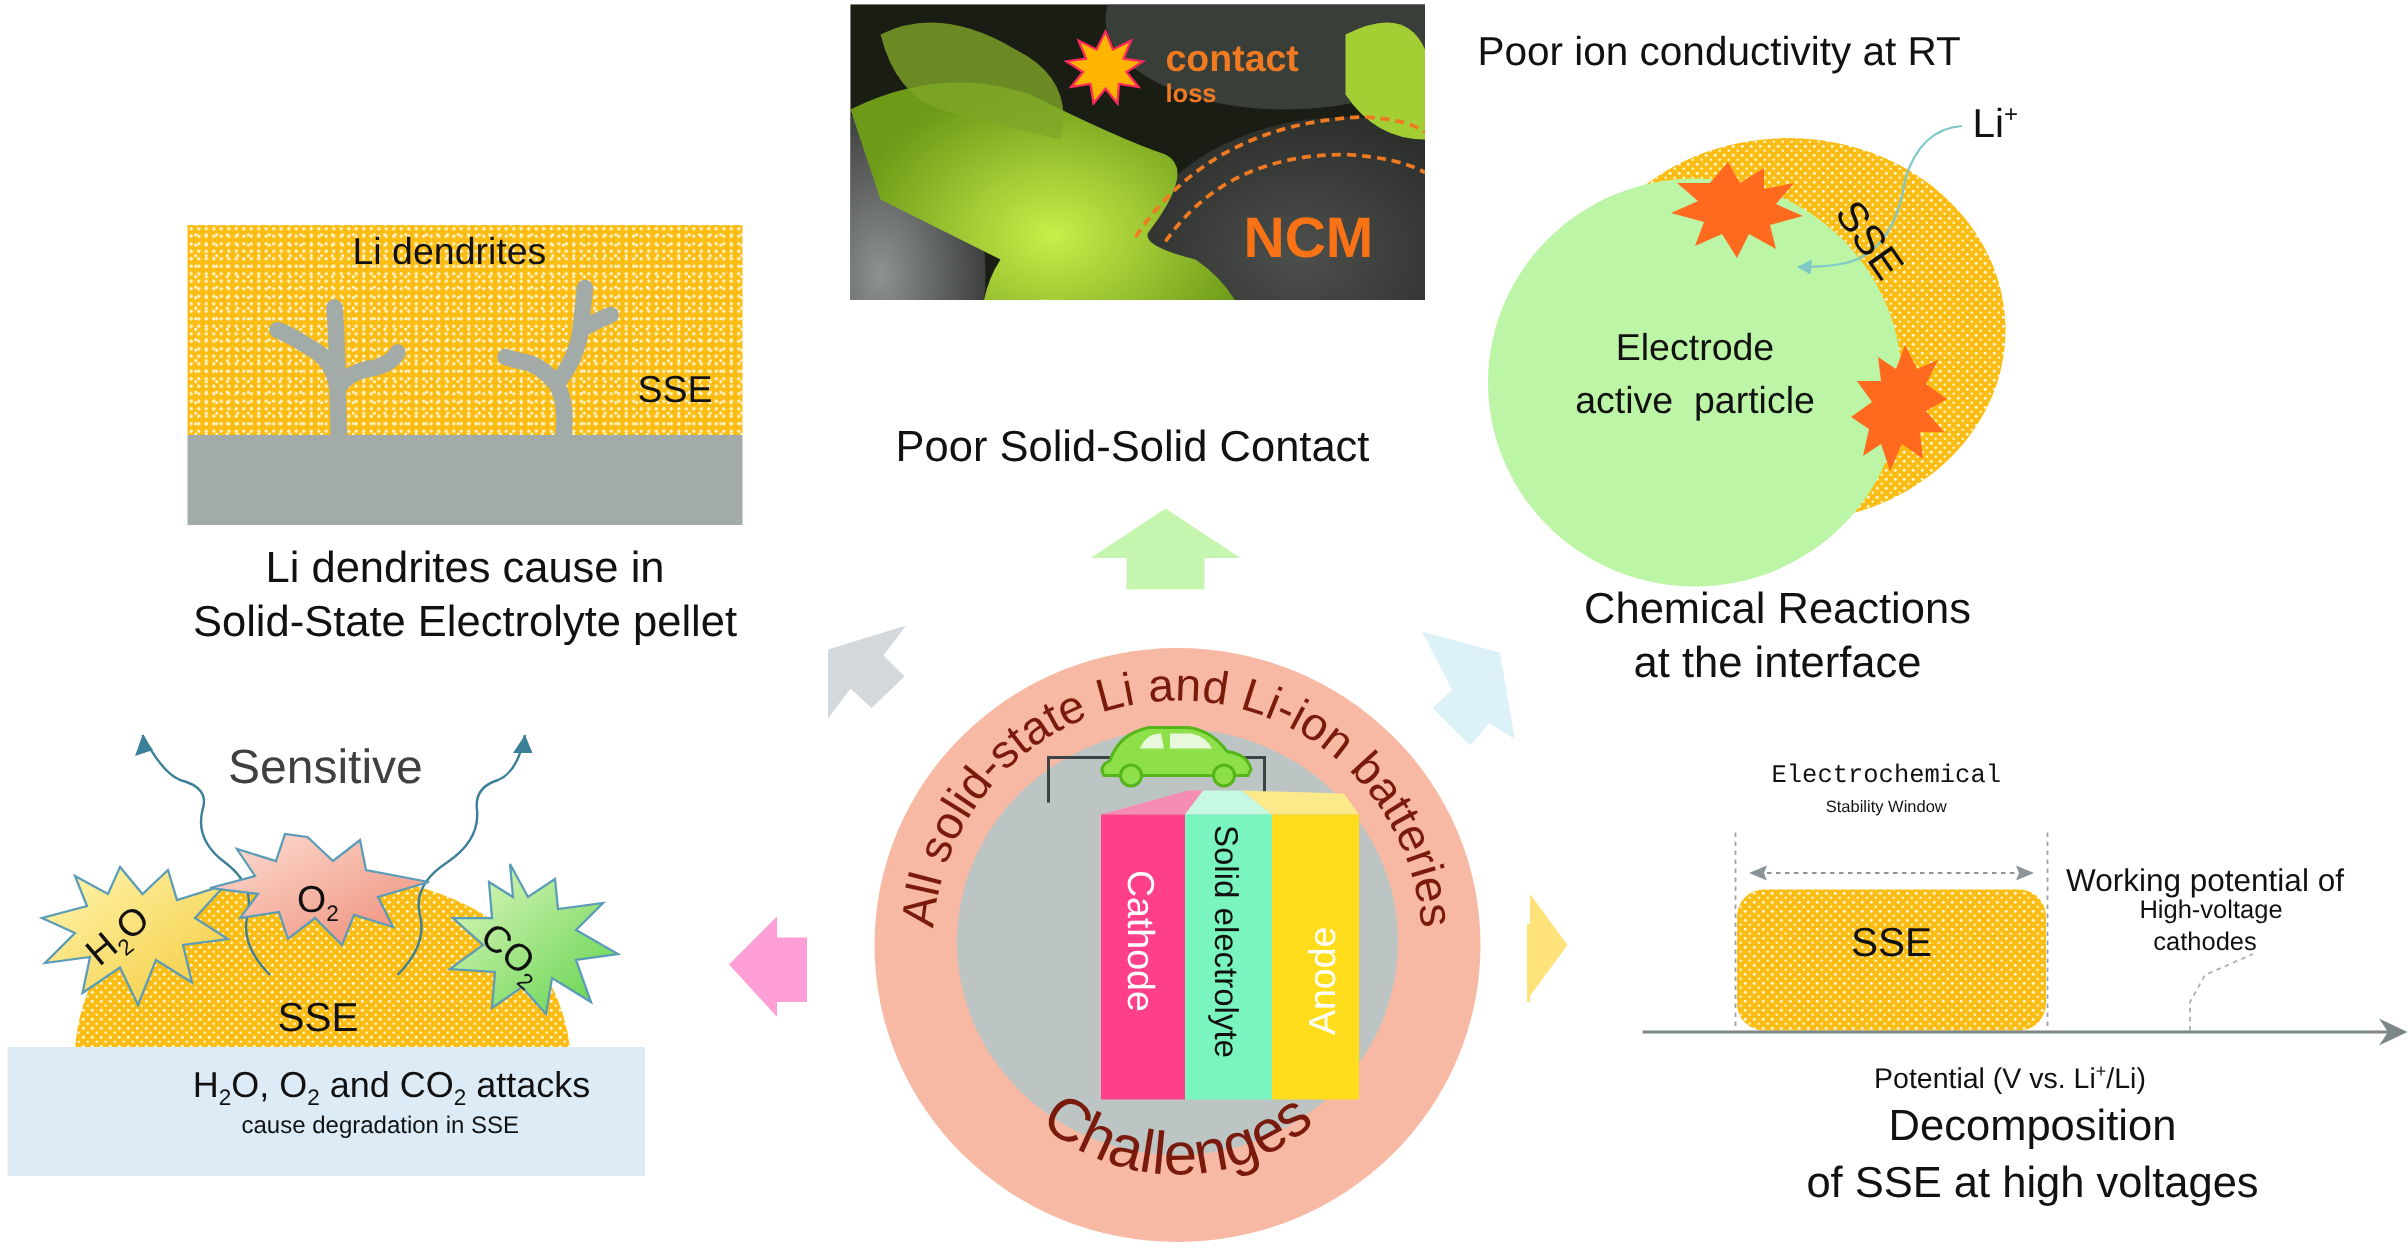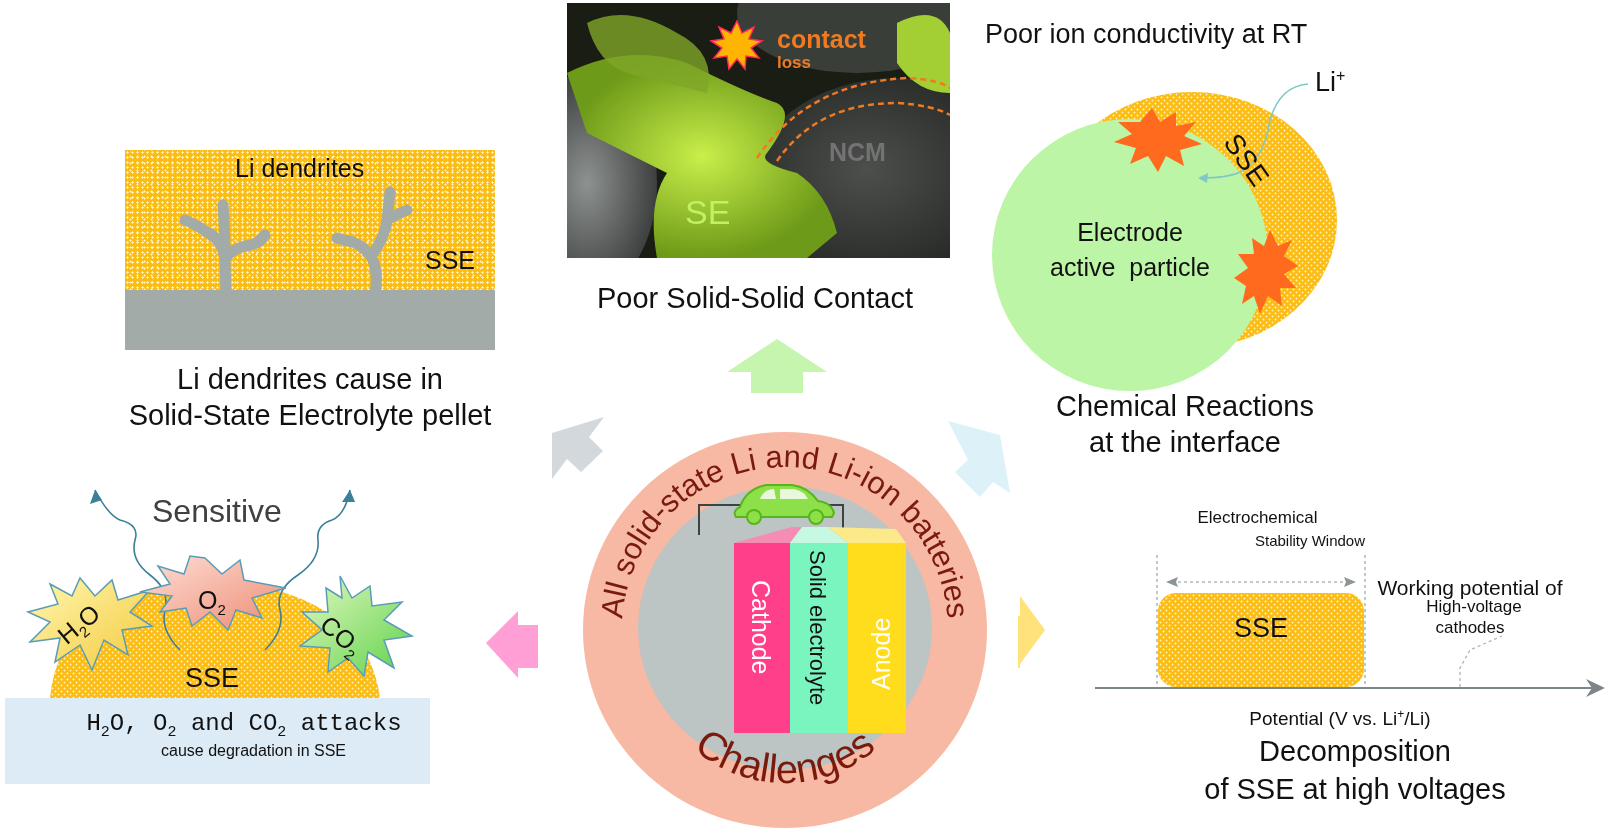--- a/index.html
+++ b/index.html
@@ -23,21 +23,21 @@
       <path d="M101 145 L100 110 Q98 90 82 82 Q70 74 60 70 M100 110 Q104 100 120 96 Q135 94 140 85 M100 110 Q100 80 98 55"></path>
       <path d="M250 145 Q254 120 246 106 Q238 96 228 92 Q218 90 212 88 M246 106 Q260 88 262 70 Q264 52 265 42 M262 70 Q270 65 282 60"></path>
     </g>
   </svg>
   <div class="lbl" style="left:110px;top:4px;font-size:25px;">Li dendrites</div>
   <div class="lbl" style="left:300px;top:96px;font-size:25px;">SSE</div>
 </div>
 <div class="caption" style="left:110px;width:400px;top:362px;">Li dendrites cause in</div>
 <div class="caption" style="left:95px;width:430px;top:398px;">Solid-State Electrolyte pellet</div>
 
-<div class="abs" style="left:567px;top:3px;width:383px;height:255px;overflow:hidden;background:#1c1f16;">
+<div class="abs" style="left:567px;top:3px;width:383px;height:197px;overflow:hidden;background:#1c1f16;">
   <svg width="383" height="255" viewBox="0 0 383 255">
     <defs>
       <radialGradient id="gr1" cx="50%" cy="50%" r="50%">
           <stop offset="0" stop-color="#c9ef4a"></stop>
           <stop offset="1" stop-color="#6d9a18"></stop>
         </radialGradient>
       <radialGradient id="gr2" cx="50%" cy="50%" r="50%">
           <stop offset="0" stop-color="#8e9290"></stop>
           <stop offset="1" stop-color="#3d403e"></stop>
         </radialGradient>
@@ -53,21 +53,21 @@
     <path d="M0 70 Q60 40 120 60 Q180 90 210 100 Q230 110 200 150 Q190 160 230 170 Q260 190 270 230 L240 255 L90 255 Q80 200 100 170 Q60 150 20 130 Z" fill="url(#gr1)"></path>
     <path d="M20 20 Q60 0 110 30 Q150 50 140 90 Q100 80 60 70 Q30 60 20 20Z" fill="#7fa628" opacity="0.8"></path>
     <path d="M330 20 Q370 0 383 30 L383 90 Q350 90 330 60Z" fill="#a4cf34"></path>
     <path d="M190 155 Q240 80 340 75 Q370 76 383 85" fill="none" stroke="#f07a22" stroke-width="2.5" stroke-dasharray="6 4"></path>
     <path d="M210 158 Q250 100 330 100 Q365 102 383 112" fill="none" stroke="#f07a22" stroke-width="2.5" stroke-dasharray="6 4"></path>
     <polygon points="170,18 175,30 187,24 182,36 195,38 184,45 192,55 179,53 178,66 170,56 162,66 160,53 147,55 155,45 144,38 157,36 152,24 164,30" fill="#ffb400" stroke="#ff2a5a" stroke-width="1.5"></polygon>
   </svg>
   <div class="lbl" style="left:210px;top:22px;font-size:25px;font-weight:bold;color:#f07a22;">contact</div>
   <div class="lbl" style="left:210px;top:50px;font-size:17px;font-weight:bold;color:#f07a22;">loss</div>
   <div class="lbl" style="left:118px;top:190px;font-size:34px;font-weight:normal;color:#bef264;">SE</div>
-  <div class="lbl" style="left:262px;top:135px;font-size:25px;font-weight:bold;color:#737373;">NCM</div>
+  <div class="lbl" style="left:262px;top:135px;font-size:38px;font-weight:bold;color:#f97316;">NCM</div>
 </div>
 <div class="caption" style="left:560px;width:390px;top:281px;">Poor Solid-Solid Contact</div>
 
 <div class="caption" style="left:985px;width:380px;top:17px;font-size:27px;text-align:left;">Poor ion conductivity at RT</div>
 <div class="lbl" style="left:1315px;top:67px;font-size:27px;">
   <span>Li</span><sup style="font-size:16px;">+</sup>
 </div>
 <svg class="abs" style="left:980px;top:60px" width="360" height="340" viewBox="0 0 360 340">
   <defs>
     <pattern id="dotpat" width="6" height="6" patternUnits="userSpaceOnUse">
@@ -123,21 +123,21 @@
 <div class="lbl" style="left:52px;top:628px;font-size:25px;transform:rotate(-40deg);transform-origin:left top;">
   <span>H</span><sub style="font-size:15px;">2</sub><span>O</span>
 </div>
 <div class="lbl" style="left:198px;top:586px;font-size:25px;">
   <span>O</span><sub style="font-size:15px;">2</sub>
 </div>
 <div class="lbl" style="left:333px;top:610px;font-size:25px;transform:rotate(40deg);transform-origin:left top;">
   <span>CO</span><sub style="font-size:15px;">2</sub>
 </div>
 <div class="lbl" style="left:185px;top:663px;font-size:27px;">SSE</div>
-<div class="lbl" style="left:5px;width:478px;text-align:center;top:710px;font-size:24px;font-family:Liberation Mono, monospace;">
+<div class="lbl" style="left:22px;width:478px;text-align:center;top:710px;font-size:24px;">
   <span>H</span><sub style="font-size:15px;">2</sub><span>O, O</span><sub style="font-size:15px;">2</sub><span style="white-space:pre;"> and CO</span><sub style="font-size:15px;">2</sub><span style="white-space:pre;"> attacks</span>
 </div>
 <div class="lbl" style="left:5px;width:497px;text-align:center;top:742px;font-size:16px;">cause degradation in SSE</div>
 
 <svg class="abs" style="left:1090px;top:540px" width="515" height="170" viewBox="0 0 515 170">
   <defs>
     <pattern id="dotpat3" width="6" height="6" patternUnits="userSpaceOnUse">
       <rect width="6" height="6" fill="#fbbd14"></rect>
       <circle cx="1.5" cy="1.5" r="1" fill="#fff6d8"></circle>
       <circle cx="4.5" cy="4.5" r="0.9" fill="#fff1c0"></circle>
@@ -146,22 +146,22 @@
   <line x1="67" y1="15" x2="67" y2="147" stroke="#9aa3a6" stroke-width="1.2" stroke-dasharray="3 3"></line>
   <line x1="275" y1="15" x2="275" y2="147" stroke="#9aa3a6" stroke-width="1.2" stroke-dasharray="3 3"></line>
   <line x1="82" y1="42" x2="260" y2="42" stroke="#8c9497" stroke-width="1.2" stroke-dasharray="3 3"></line>
   <polygon points="76,42 88,37 86,42 88,47" fill="#8c9497"></polygon>
   <polygon points="266,42 254,37 256,42 254,47" fill="#8c9497"></polygon>
   <rect x="68" y="53" width="206" height="94" rx="18" fill="url(#dotpat3)"></rect>
   <path d="M370 147 L370 128 L380 110 L412 96" fill="none" stroke="#a9b0b2" stroke-width="1.2" stroke-dasharray="3 3"></path>
   <line x1="5" y1="148" x2="505" y2="148" stroke="#7d8688" stroke-width="2"></line>
   <polygon points="515,148 496,139 502,148 496,157" fill="#7d8688"></polygon>
 </svg>
-<div class="lbl" style="left:1150px;width:215px;text-align:center;top:508px;font-size:17px;">Electrochemical</div>
-<div class="lbl" style="left:1150px;width:215px;text-align:right;top:532px;font-size:15px;">Stability Window</div>
+<div class="lbl" style="left:1150px;width:215px;text-align:center;top:508px;font-size:17px;font-family:Liberation Mono, monospace;">Electrochemical</div>
+<div class="lbl" style="left:1150px;width:215px;text-align:center;top:532px;font-size:11px;">Stability Window</div>
 <div class="lbl" style="left:1158px;width:206px;text-align:center;top:613px;font-size:27px;">SSE</div>
 <div class="lbl" style="left:1370px;width:200px;text-align:center;top:576px;font-size:21px;">Working potential of</div>
 <div class="lbl" style="left:1374px;width:200px;text-align:center;top:597px;font-size:17px;">High-voltage</div>
 <div class="lbl" style="left:1370px;width:200px;text-align:center;top:618px;font-size:17px;">cathodes</div>
 <div class="lbl" style="left:1130px;width:420px;text-align:center;top:707px;font-size:19px;">
   <span>Potential (V vs. Li</span><sup style="font-size:12px;">+</sup><span>/Li)</span>
 </div>
 <div class="caption" style="left:1120px;width:470px;top:734px;">Decomposition</div>
 <div class="caption" style="left:1120px;width:470px;top:772px;">of SSE at high voltages</div>
 

